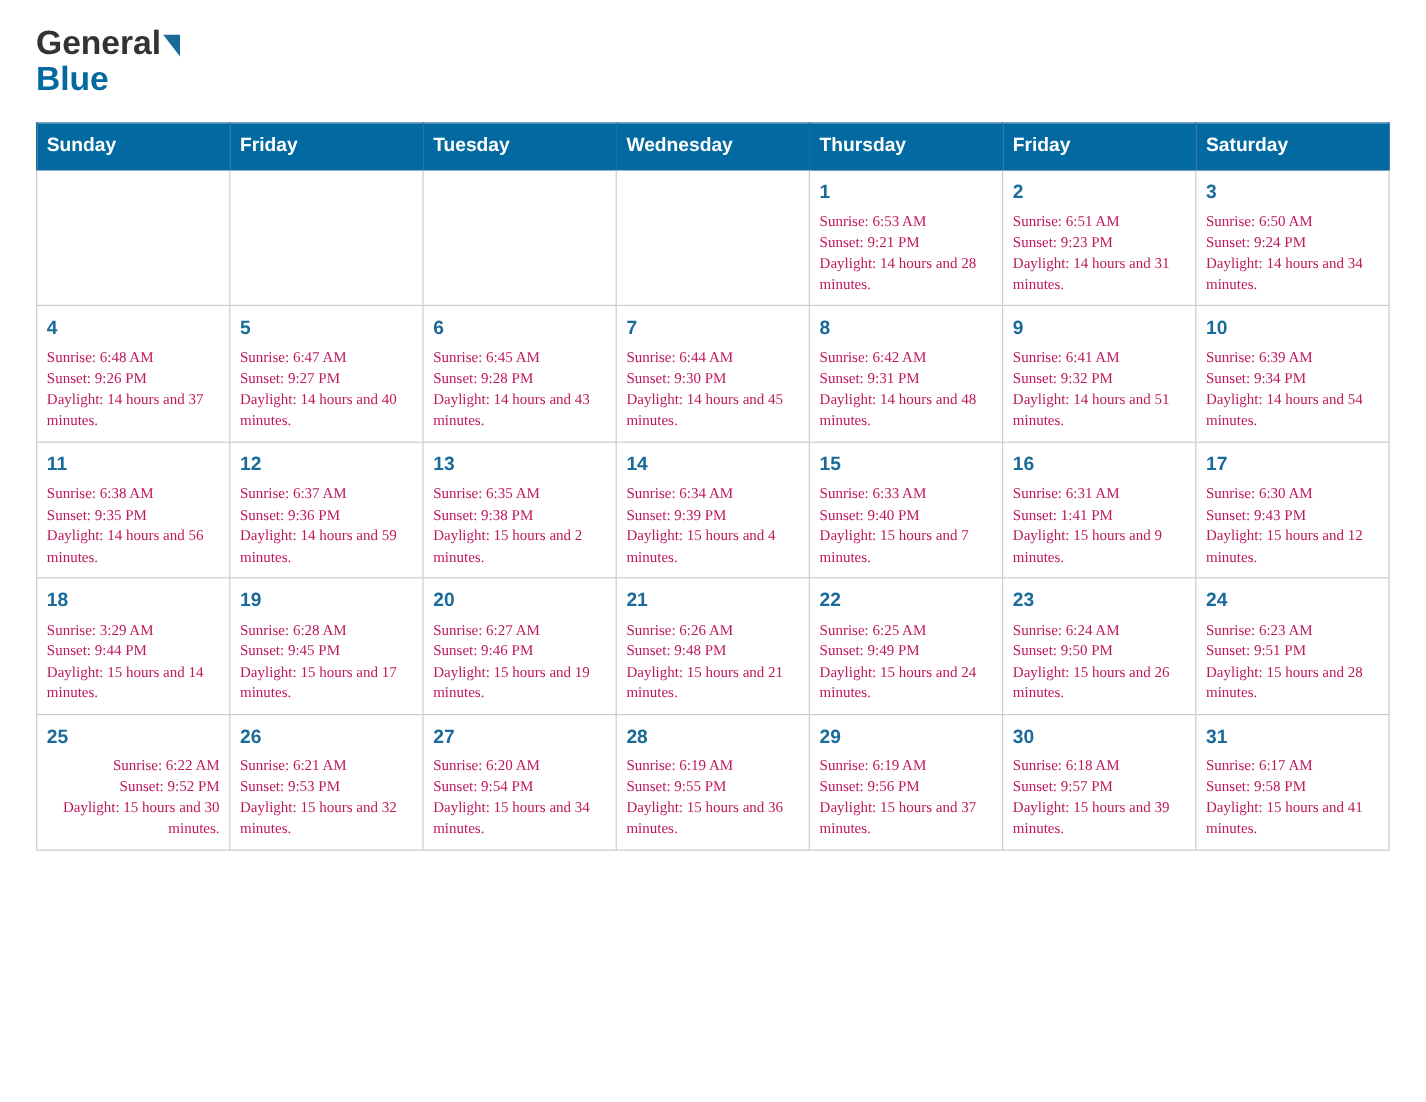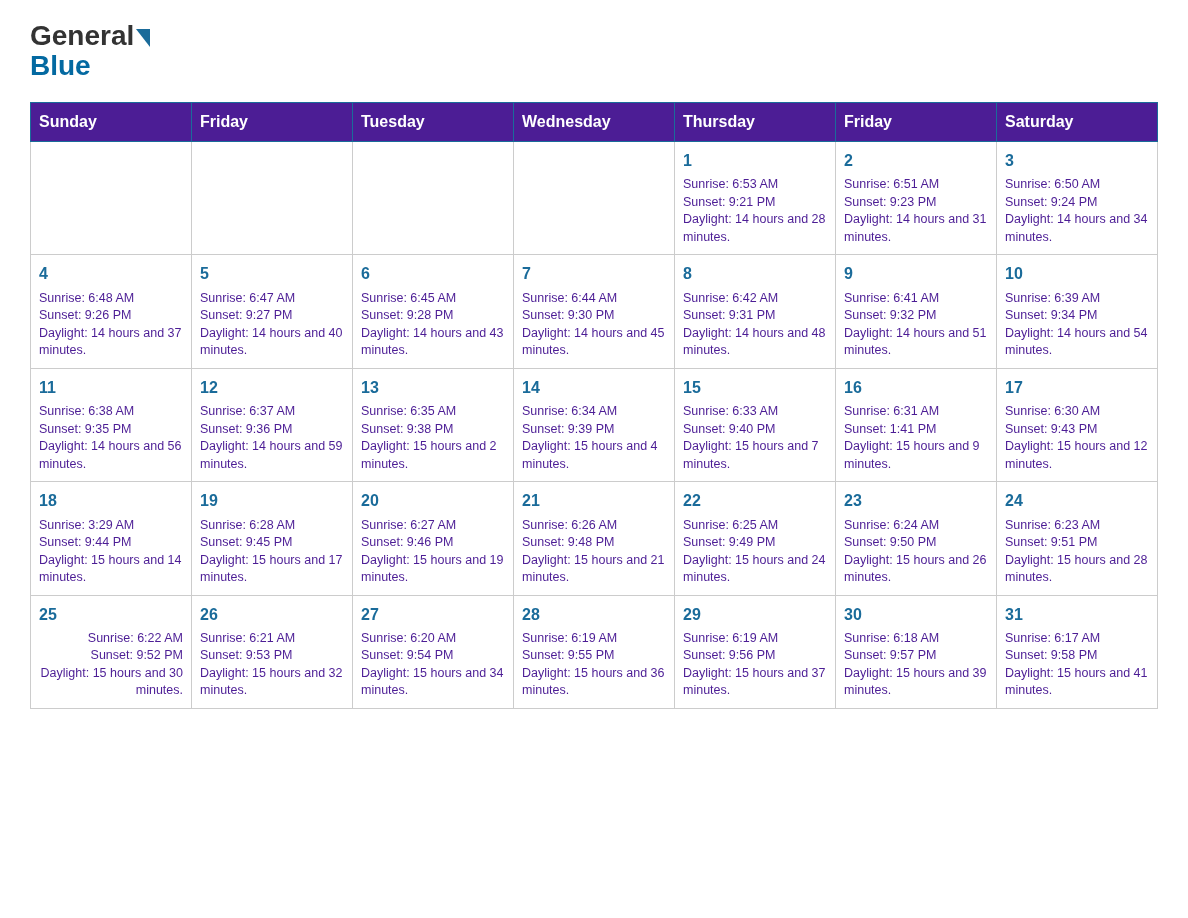--- a/index.html
+++ b/index.html
@@ -60,21 +60,21 @@
       font-weight: normal;
       color: #333;
       margin-top: 4px;
     }
     .calendar {
       width: 100%;
       border-collapse: collapse;
       border: 1px solid #aaa;
     }
     .calendar th {
-      background-color: #4c1d95;
+      background-color: #0369a1;
       color: #fff;
       font-size: 16px;
       font-weight: bold;
       padding: 10px 8px;
       text-align: left;
       border: 1px solid #1a6b9a;
     }
     .calendar td {
       vertical-align: top;
       padding: 8px 8px;
@@ -87,21 +87,22 @@
     }
     .day-num {
       font-size: 16px;
       font-weight: bold;
       color: #1a6b9a;
       display: block;
       margin-bottom: 4px;
     }
     .day-info {
       font-size: 12.5px;
-      color: #4c1d95;
+      color: #be185d;
+      font-family: Liberation Serif, serif;
     }
     .empty-cell {
       background: #fff;
     }
   </style>
 </head>
 <body>
 
 <div class="header">
   <div class="logo">

